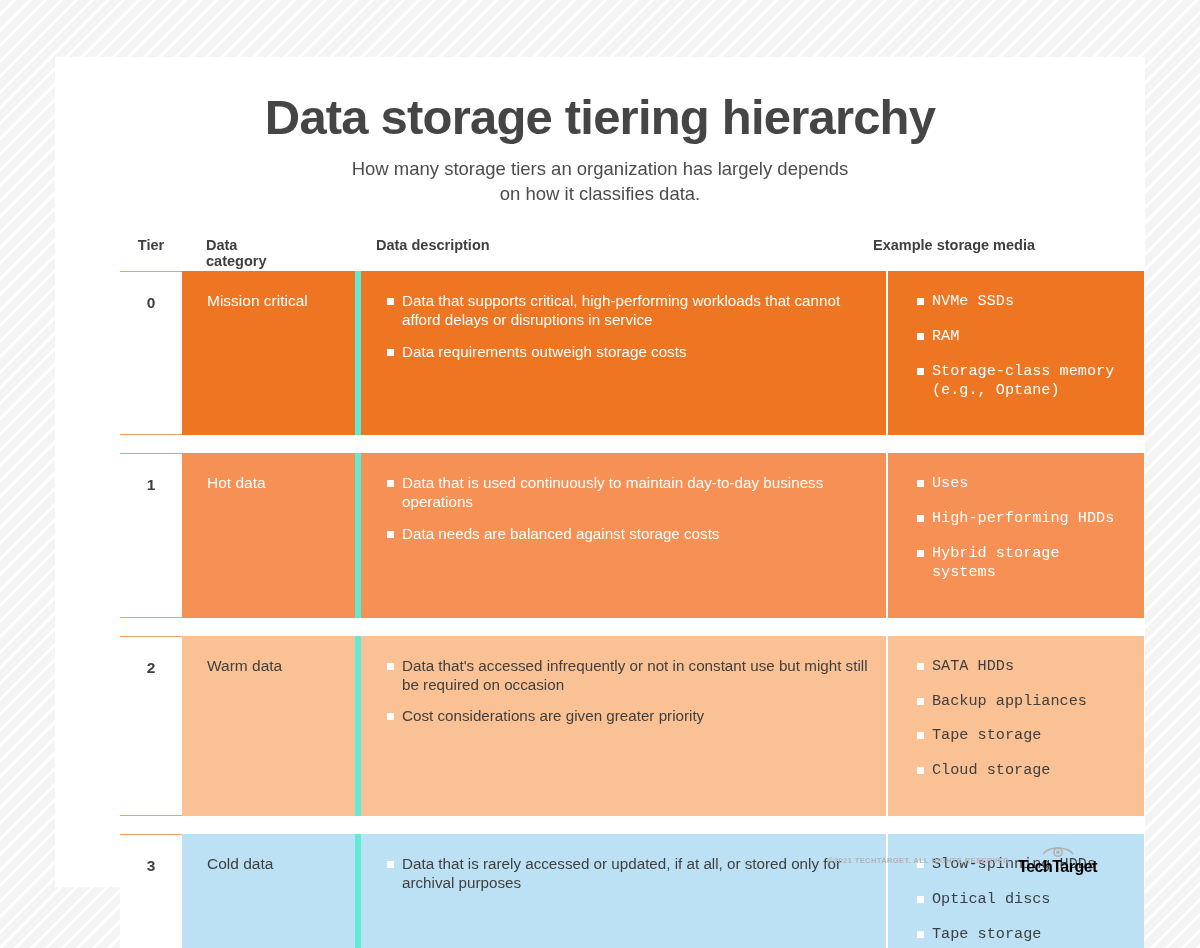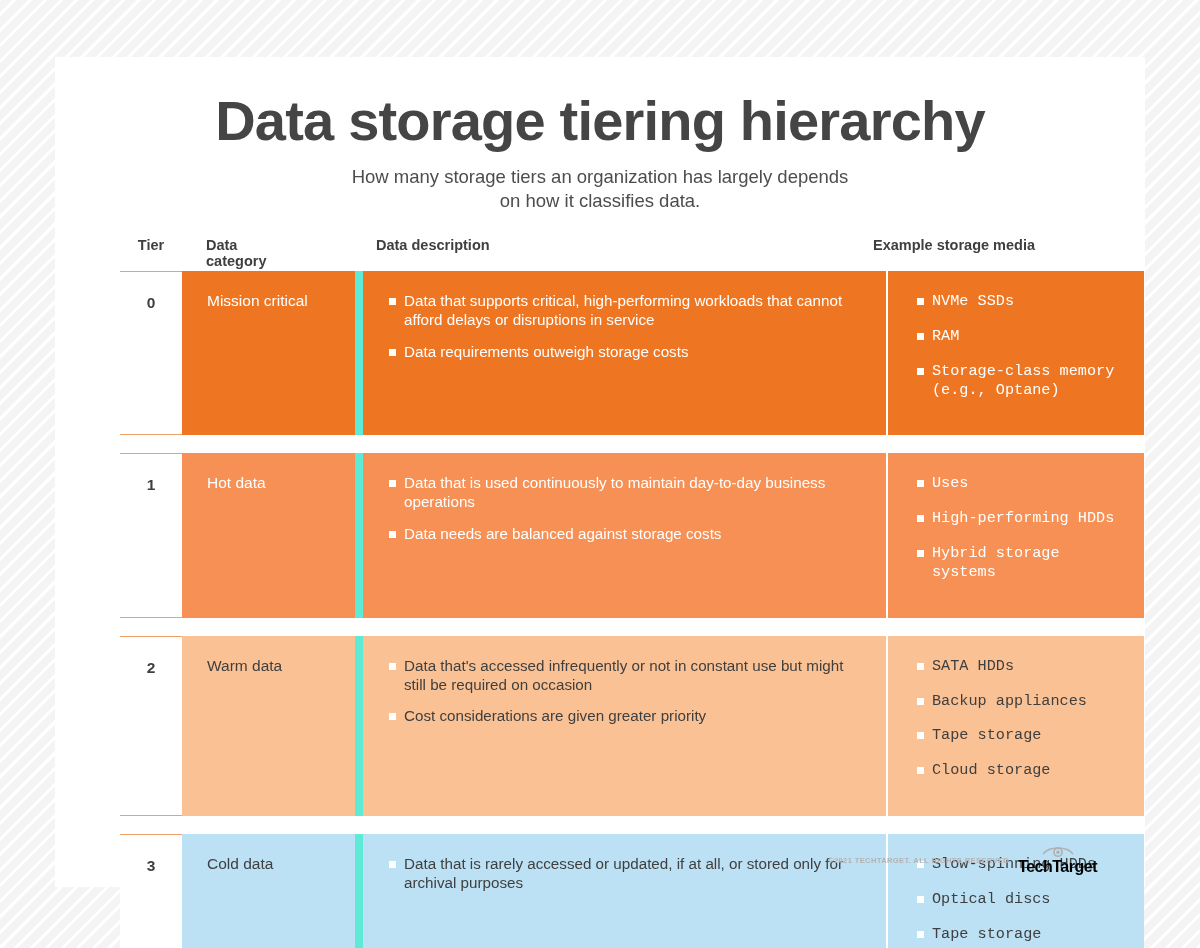--- a/index.html
+++ b/index.html
@@ -25,21 +25,21 @@
     top: 57px;
     width: 1090px;
     height: 830px;
     background: #ffffff;
   }
 
   .title {
     margin: 0;
     padding-top: 35px;
     text-align: center;
-    font-size: 56px;
+    font-size: 49px;
     font-weight: bold;
     color: #454545;
     letter-spacing: -0.8px;
     line-height: 1.05;
   }
 
   .subtitle {
     margin: 0;
     padding-top: 14px;
     text-align: center;
@@ -102,21 +102,21 @@
     width: 173px;
     flex: 0 0 173px;
     padding: 21px 0 0 25px;
     font-size: 15.5px;
     box-sizing: border-box;
   }
   .cell-desc {
     flex: 1;
     padding: 21px 18px 20px 26px;
     box-sizing: border-box;
-    border-left: 8px solid #5eead4;
+    border-left: 6px solid #5eead4;
     border-right: 2px solid #ffffff;
   }
   .cell-media {
     width: 256px;
     flex: 0 0 256px;
     padding: 21px 12px 20px 29px;
     box-sizing: border-box;
     font-family: Liberation Mono, monospace;
   }
 

